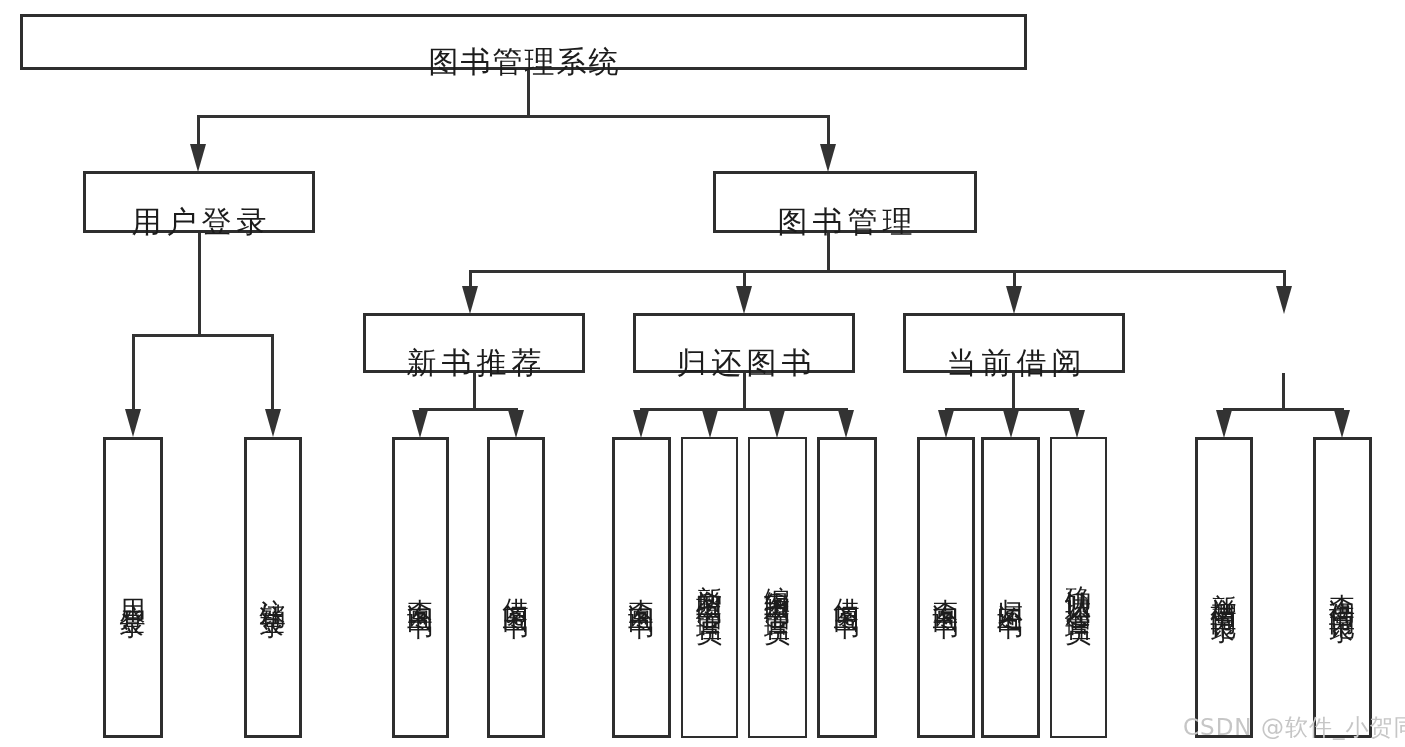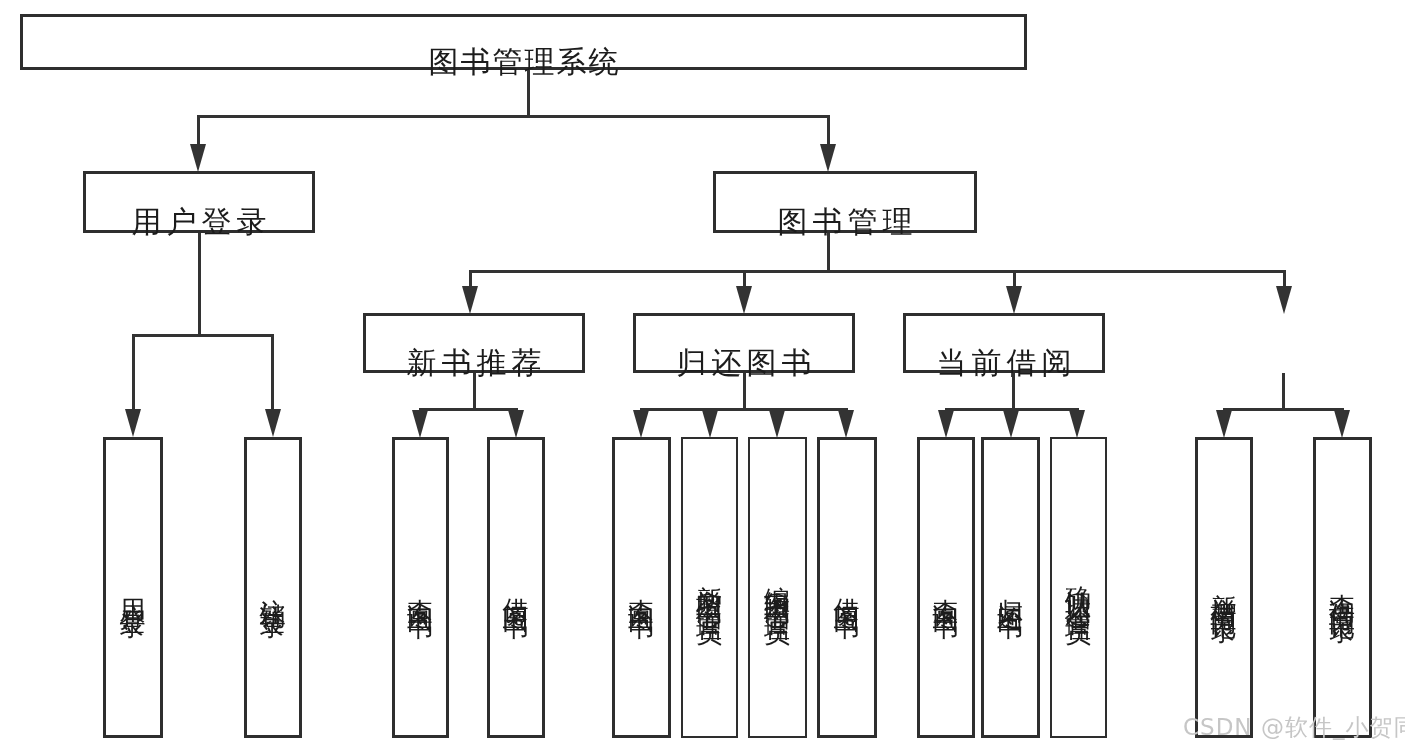--- a/index.html
+++ b/index.html
@@ -73,21 +73,21 @@
   <div class="ah" style="left:1006px; top:286px;"></div>
   <div class="vl" style="left:1283px; top:270px; height:18px;"></div>
   <div class="ah" style="left:1276px; top:286px;"></div>
 
   <div class="box" style="left:363px; top:313px; width:222px; height:60px;">
     <span class="hlabel">新书推荐</span>
   </div>
   <div class="box" style="left:633px; top:313px; width:222px; height:60px;">
     <span class="hlabel">归还图书</span>
   </div>
-  <div class="box" style="left:903px; top:313px; width:202px; height:60px;">
+  <div class="box" style="left:903px; top:313px; width:222px; height:60px;">
     <span class="hlabel">当前借阅</span>
   </div>
 
   <div class="vl" style="left:473px; top:373px; height:38px;"></div>
   <div class="hl" style="left:419px; top:408px; width:99px;"></div>
   <div class="ah" style="left:412px; top:410px;"></div>
   <div class="ah" style="left:508px; top:410px;"></div>
 
   <div class="vl" style="left:743px; top:373px; height:38px;"></div>
   <div class="hl" style="left:640px; top:408px; width:208px;"></div>

